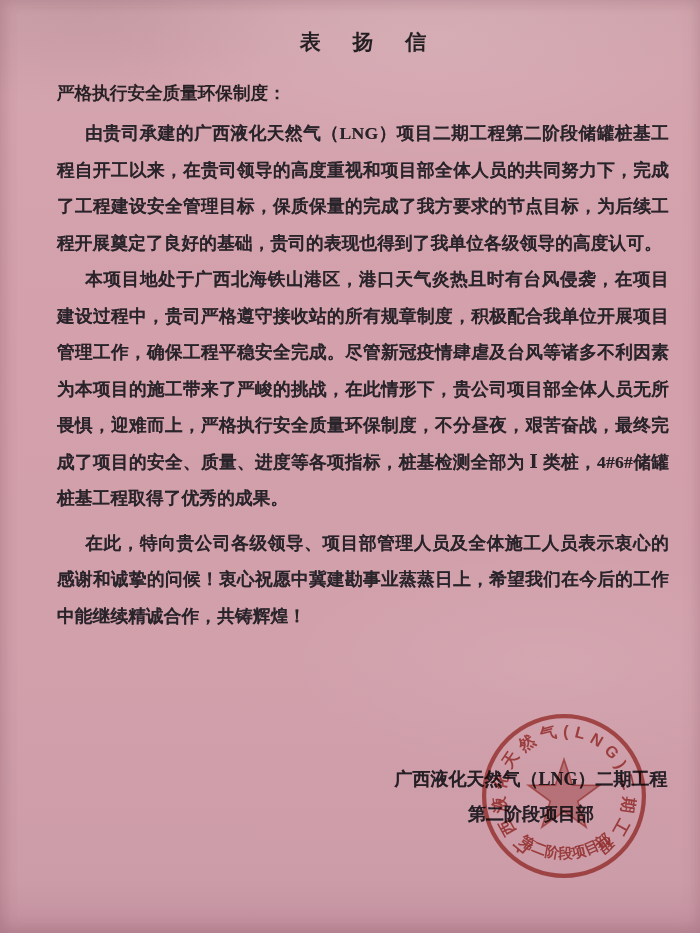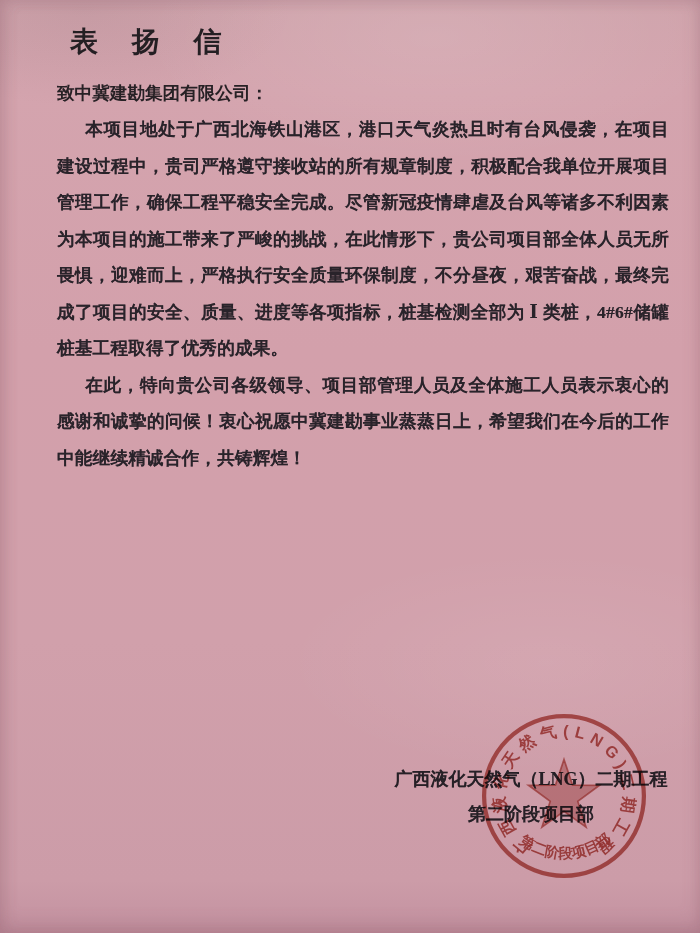--- a/index.html
+++ b/index.html
@@ -18,25 +18,25 @@
       linear-gradient(180deg, #cfa3ab 0px, #d4a4ae 90px, #d3a0ab 350px, #d1a0ab 640px, #cc9ca8 880px, #c391a0 933px);
     box-shadow: inset 0 -8px 18px rgba(130,80,95,0.22), inset 0 4px 12px rgba(130,80,95,0.10), inset 6px 0 14px rgba(130,80,95,0.08);
     color: #272125;
   }
   .content {
     position: absolute;
     left: 57px; right: 31px; top: 0;
   }
   .title {
     margin: 27px 0 4px 0;
-    font-size: 28px;
+    font-size: 21px;
     line-height: 30px;
     font-weight: 700;
     letter-spacing: 13px;
-    text-align: left;
+    text-align: center;
     text-indent: 13px; 
     color: #241f23;
     font-family: "Liberation Sans", "DejaVu Sans", sans-serif;
   }
   .salutation {
     margin-top: 18px;
     font-size: 17.6px;
     line-height: 36px;
     font-weight: 700;
   }
@@ -46,21 +46,21 @@
     line-height: 36.5px;
     font-weight: 700;
     text-align: justify;
     text-justify: inter-character;
     text-indent: 1.6em;
     letter-spacing: 0.2px;
     color: #29232a;
     text-shadow: 0 0 0.5px rgba(45,35,45,0.55);
   }
   .body-para.p1 { margin-top: 4px; }
-  .body-para.p3 { }
+  .body-para.p3 { margin-top: 8px; }
   .signature {
     position: absolute;
     left: 380px; top: 762px;
     width: 302px;
     text-align: center;
     font-size: 18px;
     line-height: 35px;
     font-weight: 700;
     white-space: nowrap;
     color: #262026;
@@ -79,21 +79,22 @@
     font-family: "Liberation Sans", "DejaVu Sans", sans-serif;
     font-weight: 700;
   }
 </style>
 </head>
 <body>
 
 <div class="paper">
   <div class="content">
     <h1 class="title">表 扬 信</h1>
-    <div class="salutation">致中冀建勘集团有限公司：</div>
+    <div class="salutation">严格执行安全质量环保制度：</div>
+    <p class="body-para p1">由贵司承建的广西液化天然气（LNG）项目二期工程第二阶段储罐桩基工程自开工以来，在贵司领导的高度重视和项目部全体人员的共同努力下，完成了工程建设安全管理目标，保质保量的完成了我方要求的节点目标，为后续工程开展奠定了良好的基础，贵司的表现也得到了我单位各级领导的高度认可。</p>
     <p class="body-para p2">本项目地处于广西北海铁山港区，港口天气炎热且时有台风侵袭，在项目建设过程中，贵司严格遵守接收站的所有规章制度，积极配合我单位开展项目管理工作，确保工程平稳安全完成。尽管新冠疫情肆虐及台风等诸多不利因素为本项目的施工带来了严峻的挑战，在此情形下，贵公司项目部全体人员无所畏惧，迎难而上，严格执行安全质量环保制度，不分昼夜，艰苦奋战，最终完成了项目的安全、质量、进度等各项指标，桩基检测全部为 Ⅰ 类桩，4#6#储罐桩基工程取得了优秀的成果。</p>
     <p class="body-para p3">在此，特向贵公司各级领导、项目部管理人员及全体施工人员表示衷心的感谢和诚挚的问候！衷心祝愿中冀建勘事业蒸蒸日上，希望我们在今后的工作中能继续精诚合作，共铸辉煌！</p>
   </div>
 
   <div class="signature">
     <div>广西液化天然气（LNG）二期工程</div>
     <div>第二阶段项目部</div>
   </div>
 
   <svg class="seal" viewBox="0 0 200 200" aria-hidden="true">

